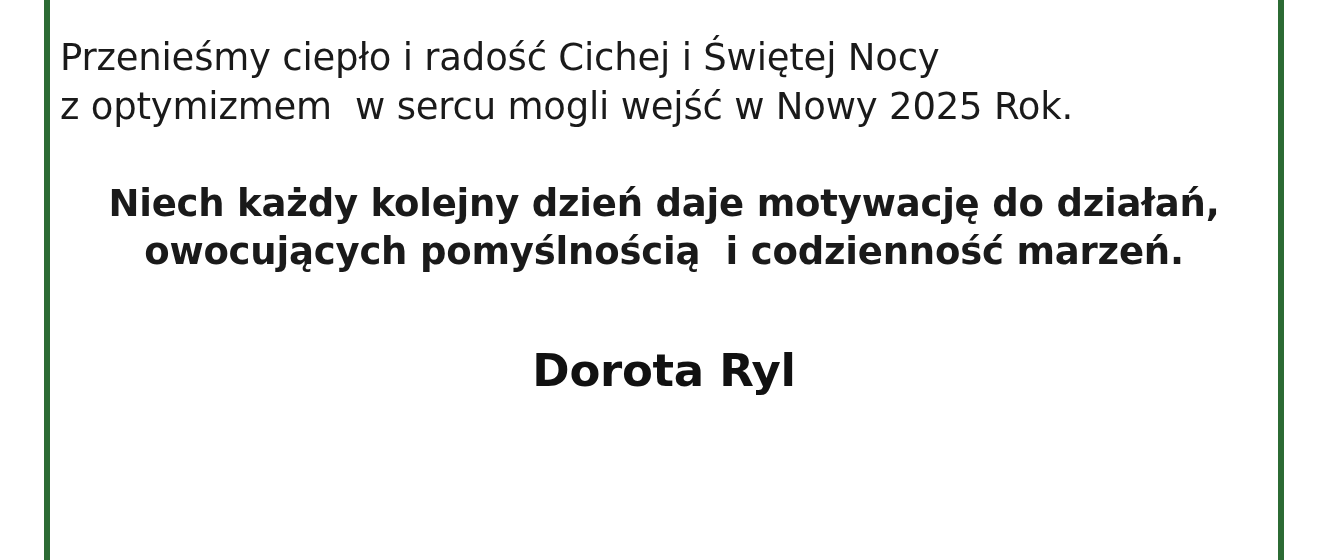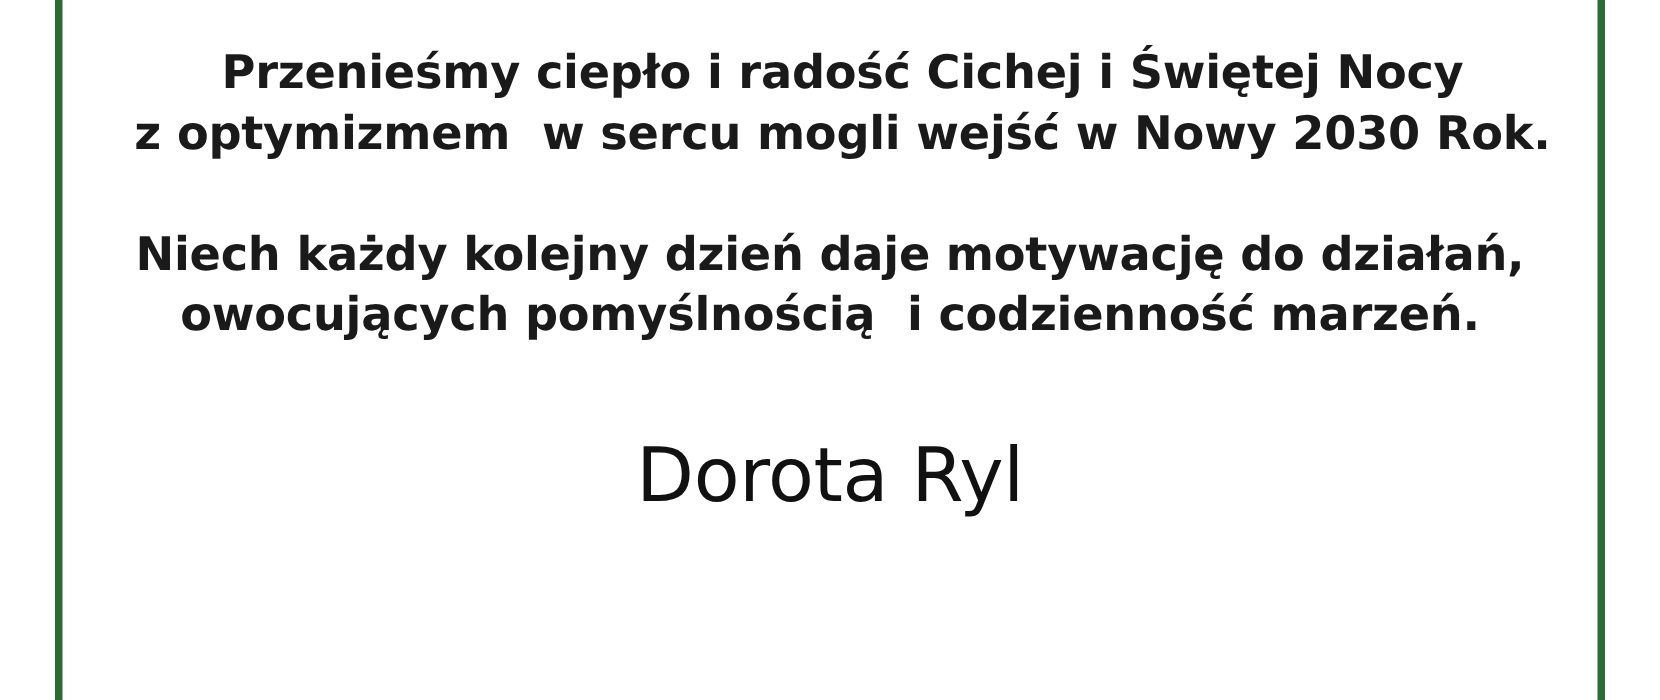--- a/index.html
+++ b/index.html
@@ -38,22 +38,22 @@
     bottom: 0;
     display: flex;
     flex-direction: column;
     align-items: center;
     justify-content: flex-start;
     padding-top: 34px;
     box-sizing: border-box;
   }
 
   .greeting-block {
-    text-align: center;
-    font-weight: bold;
+    text-align: left;
+    font-weight: normal;
     color: #1a1a1a;
     font-size: 37px;
     line-height: 1.32;
     letter-spacing: -0.2px;
     width: 100%;
     margin-left: 20px;
   }
   .greeting-block .line {
     white-space: pre;
   }
@@ -74,44 +74,44 @@
   .wish-block .line {
     white-space: pre;
   }
 
   .gap2 {
     height: 62px;
   }
 
   .signature {
     text-align: center;
-    font-weight: normal;
+    font-weight: bold;
     color: #111111;
-    font-size: 60px;
+    font-size: 45px;
     line-height: 1.42;
     letter-spacing: -0.3px;
     width: 100%;
   }
   .signature .line {
     white-space: pre;
   }
 </style>
 </head>
 <body>
 
 <div class="card">
 
   <div class="border-left"></div>
   <div class="border-right"></div>
 
   <div class="content">
 
     <div class="greeting-block">
       <div class="line">Przenieśmy ciepło i radość Cichej i Świętej Nocy</div>
-      <div class="line">z optymizmem  w sercu mogli wejść w Nowy 2030 Rok.</div>
+      <div class="line">z optymizmem  w sercu mogli wejść w Nowy 2025 Rok.</div>
     </div>
 
     <div class="gap"></div>
 
     <div class="wish-block">
       <div class="line">Niech każdy kolejny dzień daje motywację do działań,</div>
       <div class="line">owocujących pomyślnością  i codzienność marzeń.</div>
     </div>
 
     <div class="gap2"></div>

